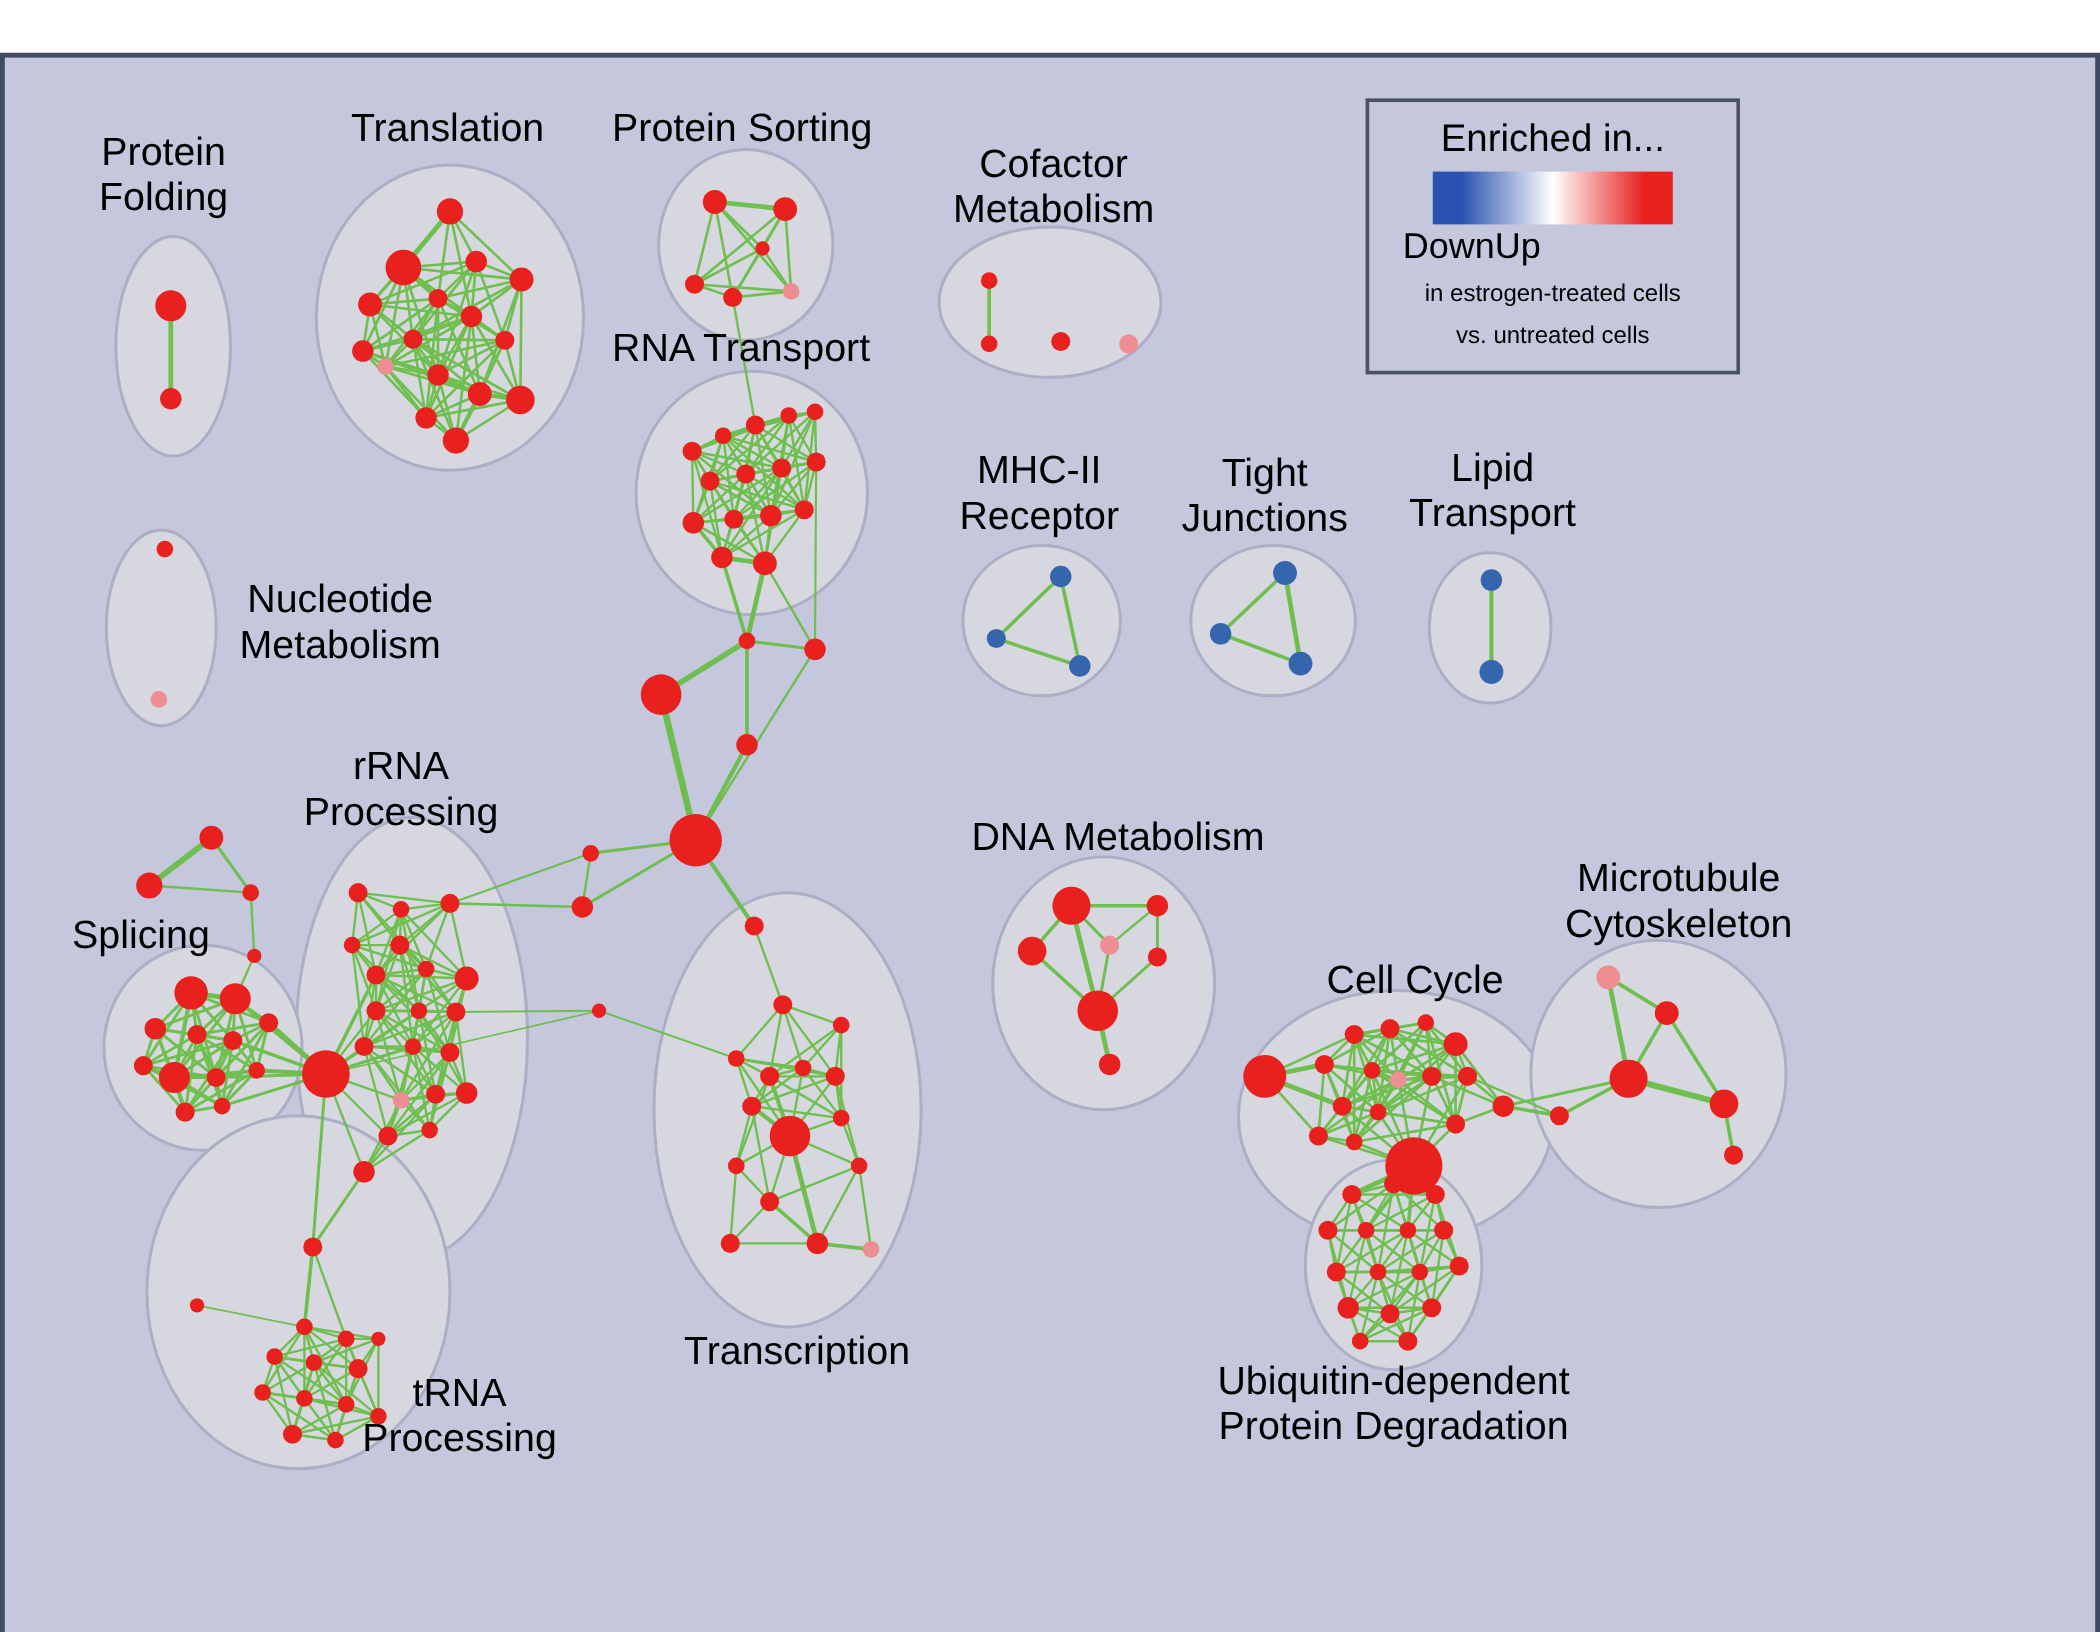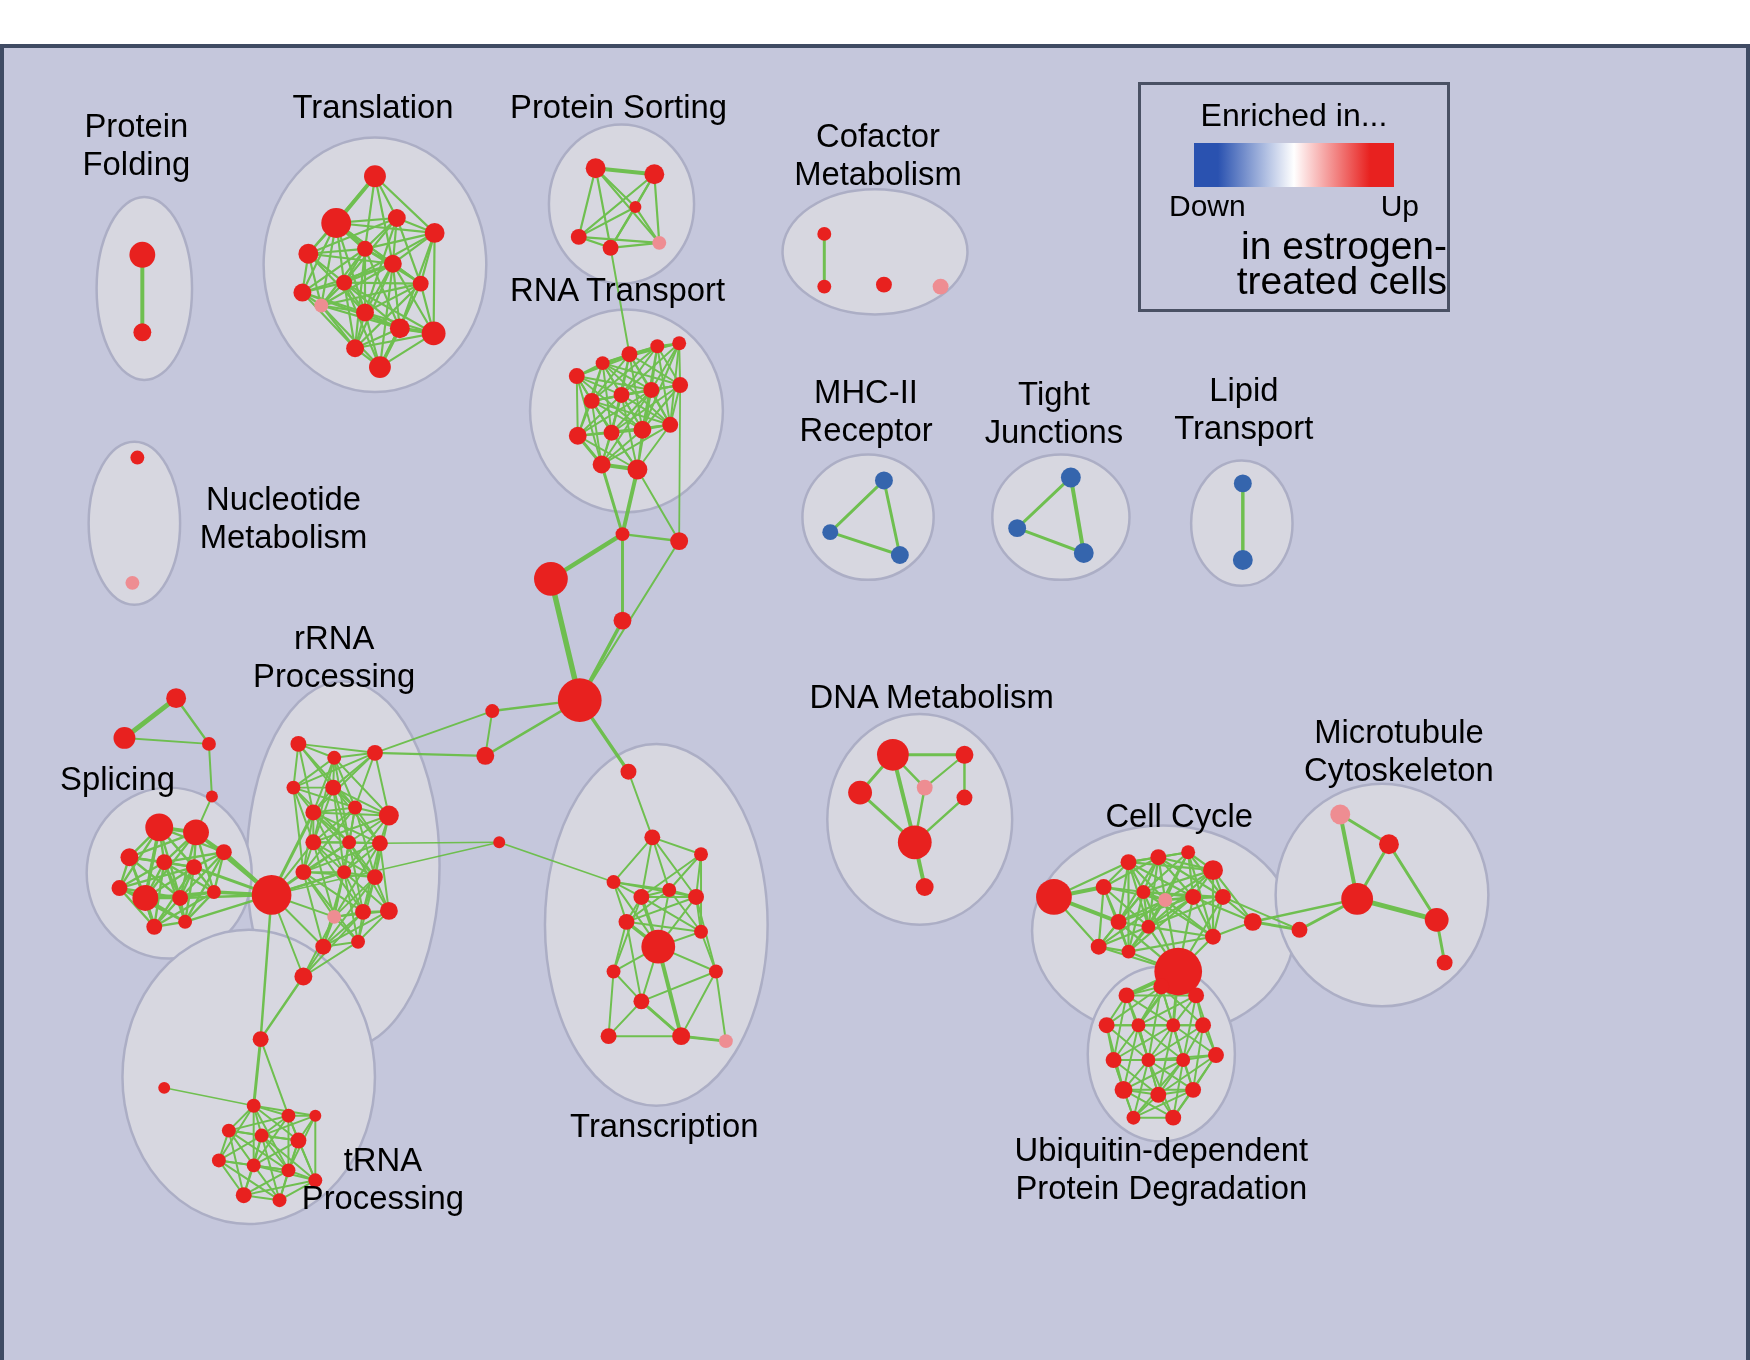--- a/index.html
+++ b/index.html
@@ -10,22 +10,22 @@
   }
   .stage > svg{position:absolute;left:0;top:0;width:100%;height:100%;}
   .clabel{font-family:"Liberation Sans",sans-serif;font-size:33px;fill:#000000;}
   .legend{
     position:absolute;left:1134px;top:34px;width:312px;height:230px;
     border:3px solid #4a5164;background:#c5c7dc;box-sizing:border-box;
     text-align:center;color:#000;
   }
   .legend-title{font-size:32px;margin-top:12px;}
   .legend-bar{width:200px;height:44px;margin:9px auto 0;border:0;}
-  .legend-scale{width:250px;margin:2px auto 0;display:flex;justify-content:space-between;font-size:30px;}
-  .legend-sub{font-size:39px;line-height:35px;text-align:right;}
+  .legend-scale{width:250px;margin:2px auto 0;display:flex;font-size:30px;}
+  .legend-sub{font-size:20px;line-height:35px;}
   .legend-sub.first{margin-top:5px;}
 </style>
 </head>
 <body>
 
 <div class="stage">
   <svg id="net" viewBox="0 0 1750 1360">
       <g>
         <ellipse cx="140" cy="242" rx="48" ry="92" fill="#d7d7e0" stroke="#acaec5" stroke-width="2.5"></ellipse>
         <ellipse cx="372" cy="218" rx="112" ry="128" fill="#d7d7e0" stroke="#acaec5" stroke-width="2.5"></ellipse>
@@ -935,14 +935,15 @@
     </svg>
 
   <div class="legend">
     <div class="legend-title">Enriched in...</div>
     <div class="legend-bar" style="background: linear-gradient(90deg, rgb(42, 82, 176) 0%, rgb(42, 82, 176) 12%, rgb(255, 255, 255) 50%, rgb(232, 33, 31) 88%, rgb(232, 33, 31) 100%);"></div>
     <div class="legend-scale">
       <span>Down</span>
       <span>Up</span>
     </div>
     <div class="legend-sub first">in estrogen-treated cells</div>
+    <div class="legend-sub">vs. untreated cells</div>
   </div>
 </div>
 
 </body></html>

